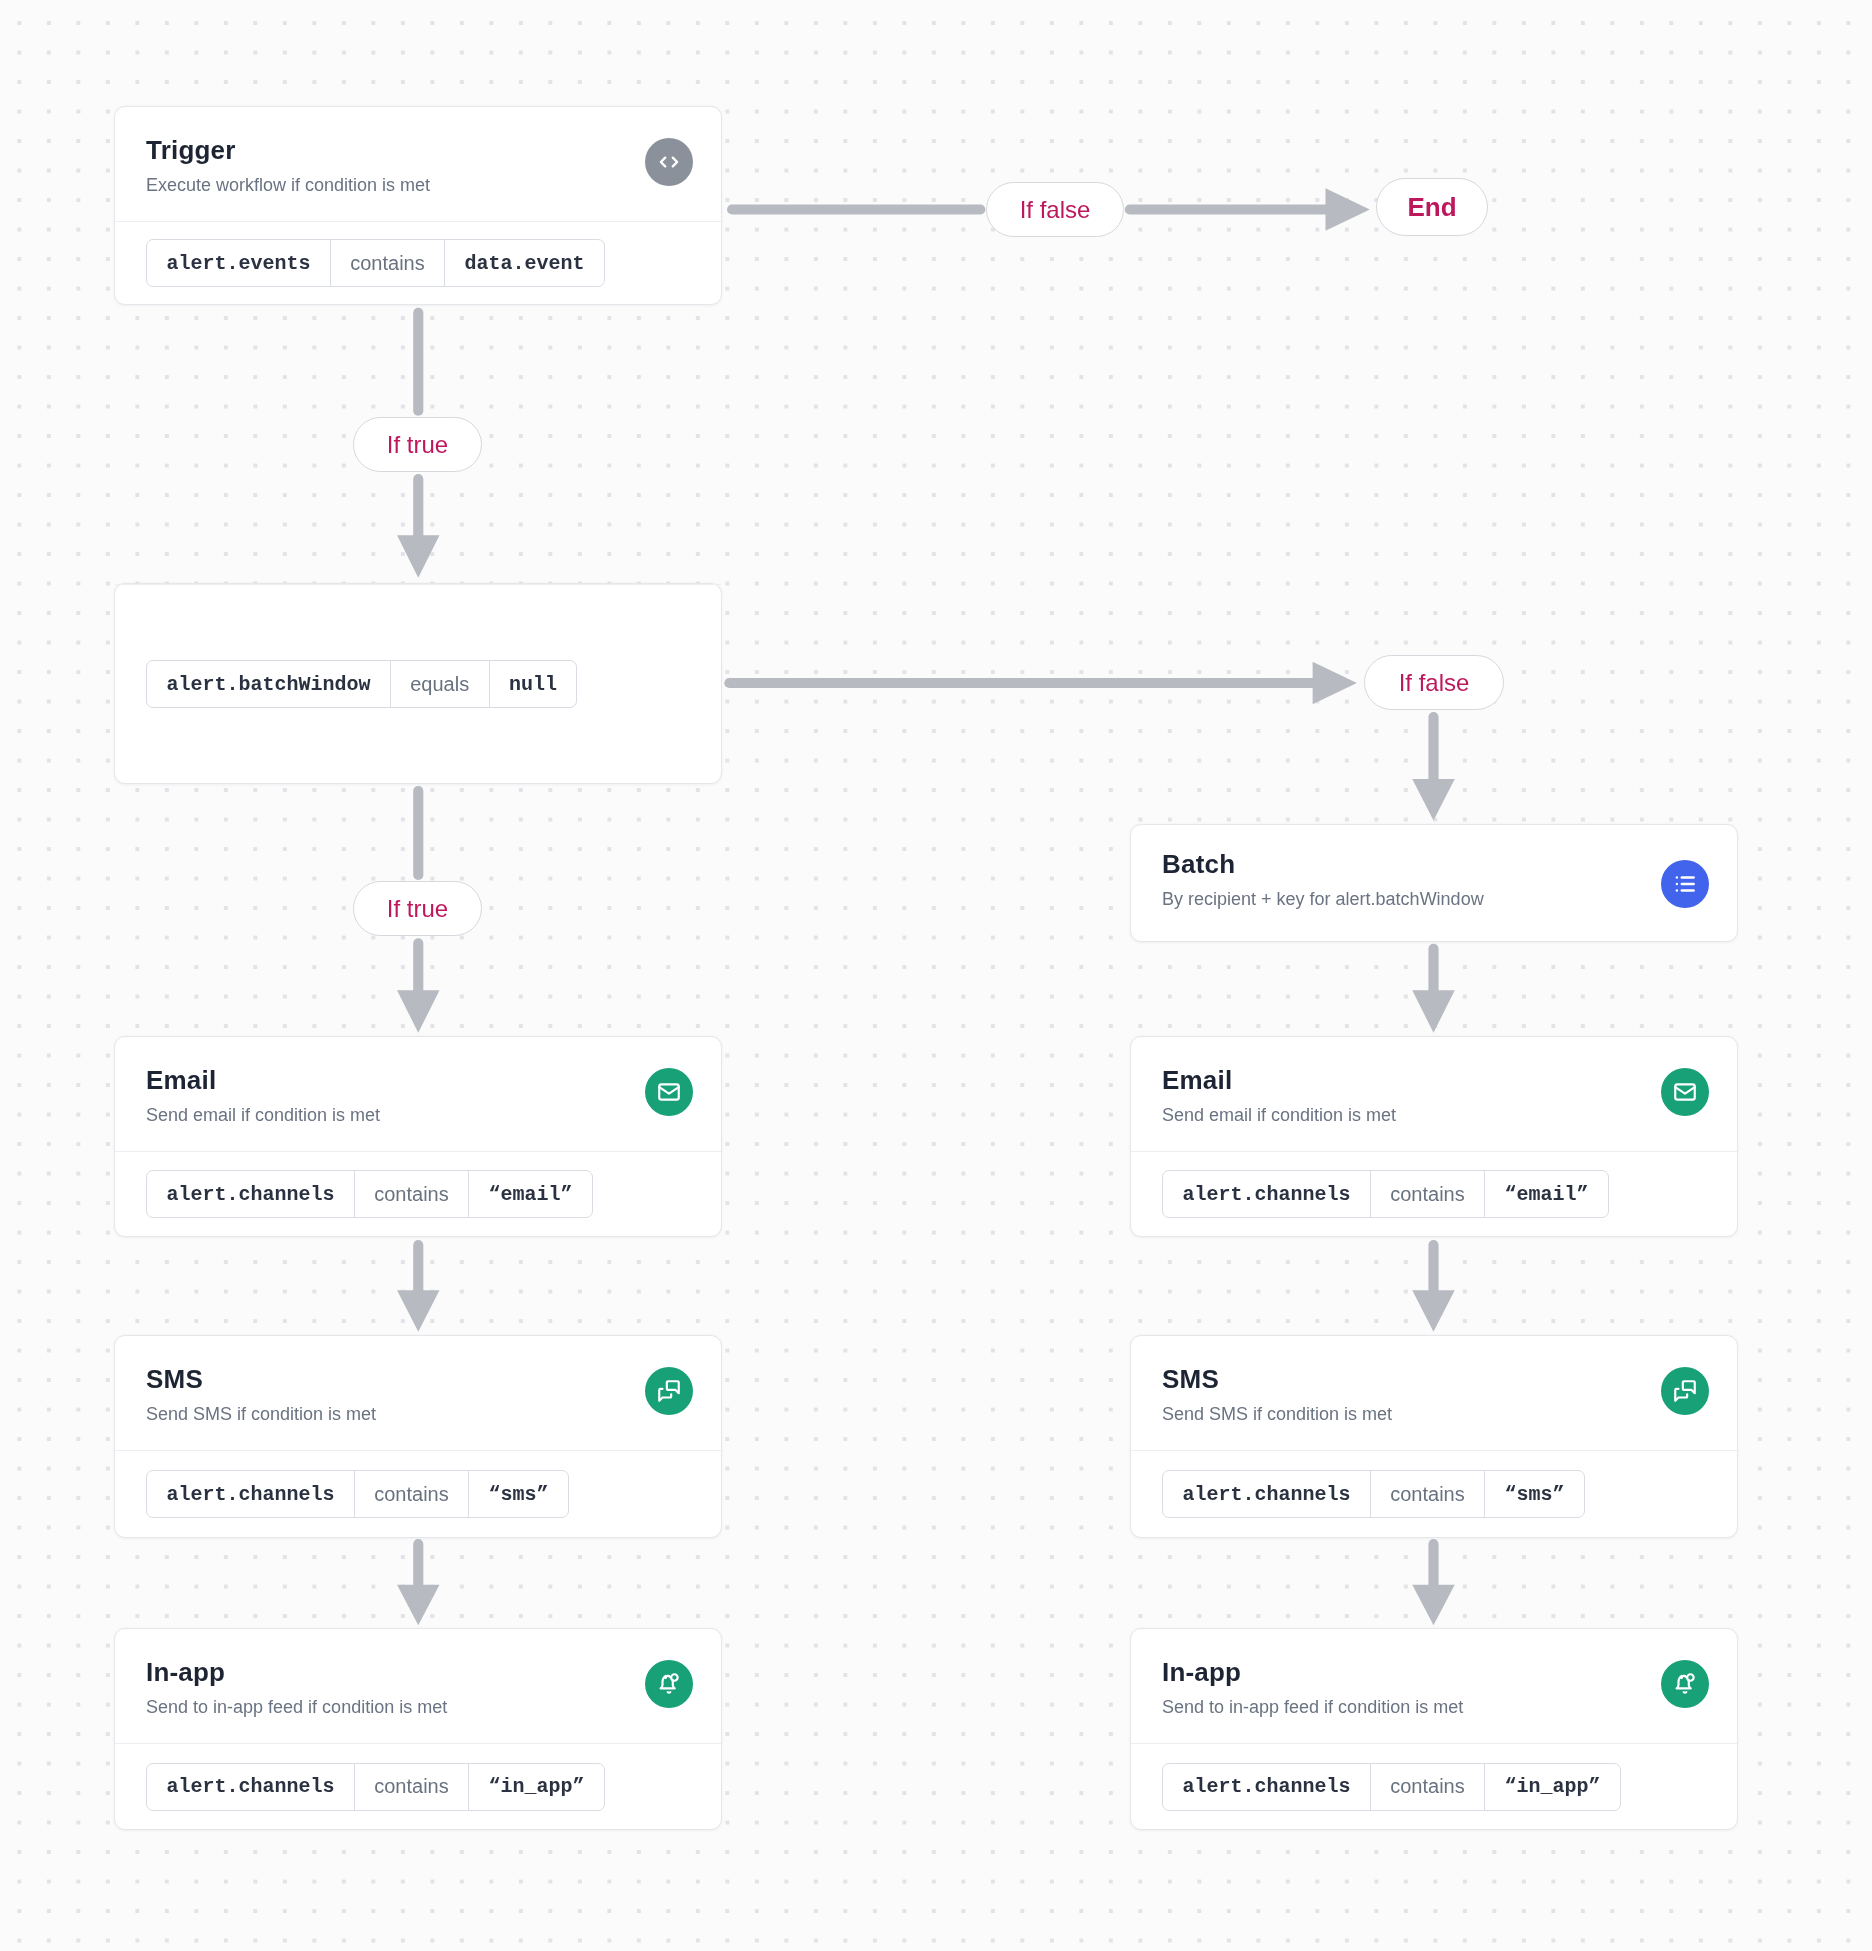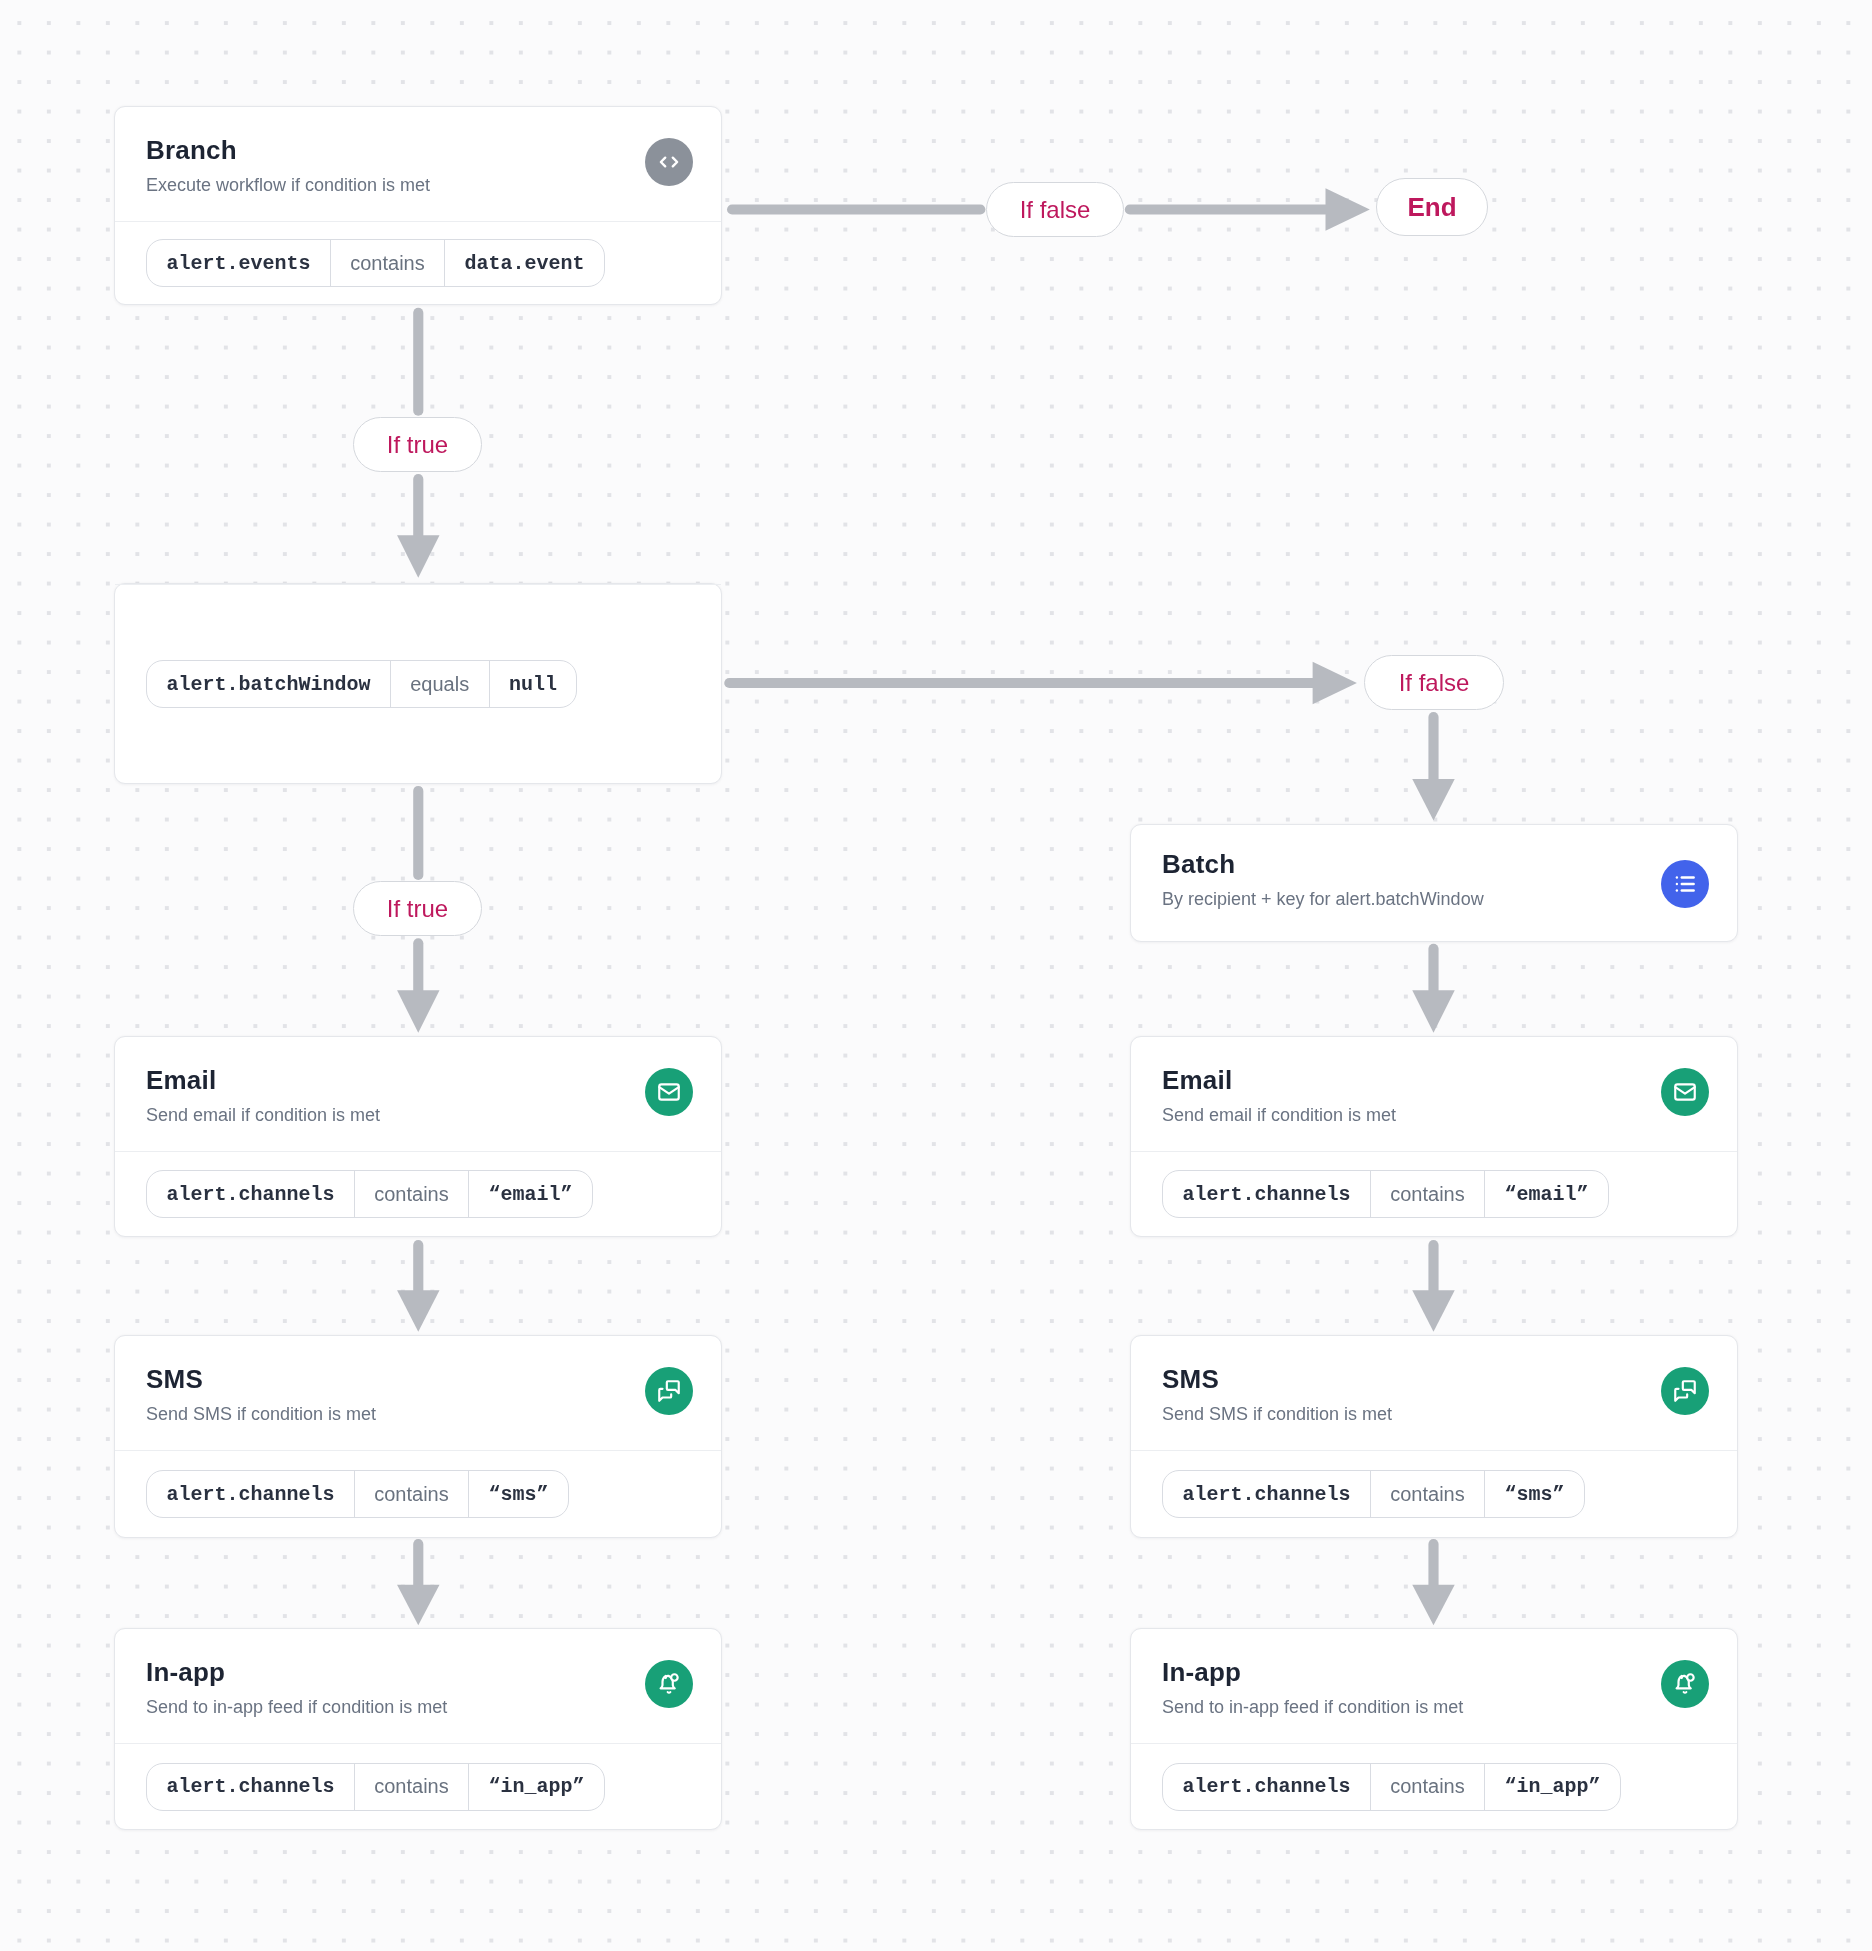--- a/index.html
+++ b/index.html
@@ -33,21 +33,21 @@
   }
   .ic-gray{background:#8b919a;}
   .ic-blue{background:#4263eb;}
   .ic-green{background:#18a077;}
   .card-foot{
     flex:1;border-top:0.9px solid #eceef1;
     display:flex;align-items:center;padding:0 31px;
   }
   .chip-group{
     display:inline-flex;align-items:stretch;background:#fff;
-    border:1.4px solid #d9dce2;border-radius:17px;overflow:hidden;
+    border:1.4px solid #d9dce2;border-radius:7px;overflow:hidden;
   }
   .chip{
     display:flex;align-items:center;height:46px;padding:0 19.4px;
     font-family:"Liberation Mono", monospace;font-size:20px;font-weight:600;color:#2a3140;
     white-space:nowrap;
   }
   .chip.op{
     font-family:"Liberation Sans", sans-serif;font-weight:400;color:#69727f;
     border-left:1.4px solid #d9dce2;border-right:1.4px solid #d9dce2;
   }
@@ -92,21 +92,21 @@
       <polygon points="430,1398 476,1398 453,1443"></polygon>
       <polygon points="430,1717 476,1717 453,1761"></polygon>
       <polygon points="1530,1073 1576,1073 1553,1119"></polygon>
       <polygon points="1530,1398 1576,1398 1553,1443"></polygon>
       <polygon points="1530,1717 1576,1717 1553,1761"></polygon>
     </g>
   </svg>
 
   <div class="card" style="left:114px;top:106px;height:199px;">
     <div class="card-head">
-      <div class="card-title">Branch</div>
+      <div class="card-title">Trigger</div>
       <div class="card-sub">Execute workflow if condition is met</div>
       <div class="icon-circle ic-gray">
         <svg class="icon-svg" width="26" height="26" viewBox="0 0 24 24" fill="none" stroke="#ffffff" stroke-width="2.2" stroke-linecap="round" stroke-linejoin="round">
           <path d="M8.5 8 L4.5 12 L8.5 16"></path>
             <path d="M15.5 8 L19.5 12 L15.5 16"></path>
         </svg>
       </div>
     </div>
     <div class="card-foot">
       <div class="chip-group">

